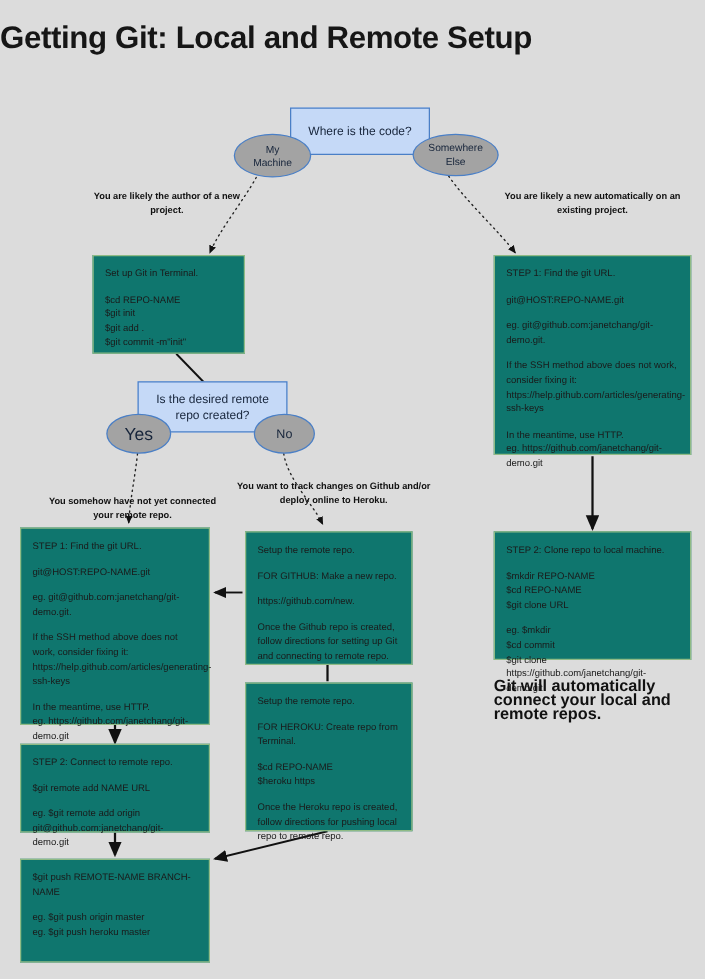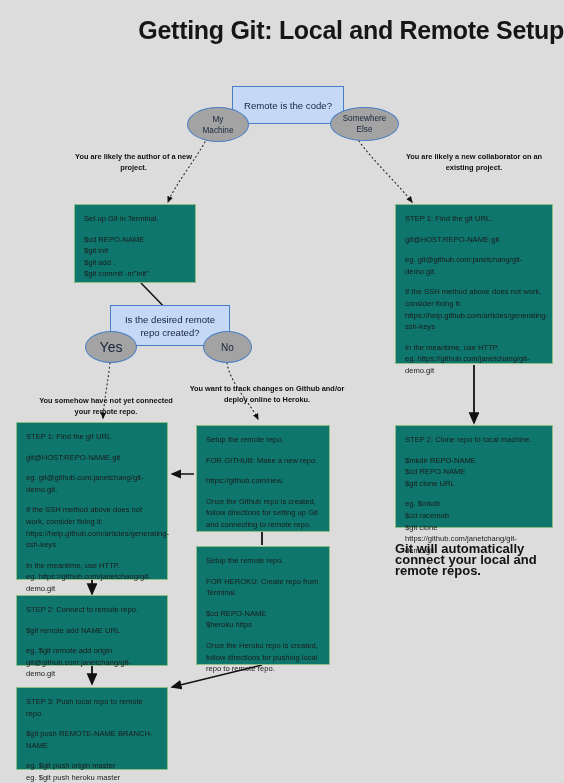--- a/index.html
+++ b/index.html
@@ -27,21 +27,21 @@
     width: 564px;
     height: 783px;
     pointer-events: none;
   }
 
   .title {
     position: absolute;
     left: 0;
     top: 16px;
     width: 564px;
-    text-align: right;
+    text-align: left;
     font-size: 25px;
     font-weight: bold;
     letter-spacing: -0.3px;
     color: #161616;
   }
 
   .node {
     position: absolute;
     box-sizing: border-box;
   }
@@ -140,21 +140,21 @@
     <path d="M92,666 L92,684" stroke="#111" stroke-width="1.8" fill="none" marker-end="url(#arrow)"></path>
 
     <path d="M262,532 L262,545" stroke="#111" stroke-width="1.8" fill="none"></path>
 
     <path d="M262,665 L172,687" stroke="#111" stroke-width="1.6" fill="none" marker-end="url(#arrow)"></path>
 
     <path d="M474,365 L474,423" stroke="#111" stroke-width="1.8" fill="none" marker-end="url(#arrow)"></path>
   </svg>
 
   <div class="node dbox" style="left:232px; top:86px; width:112px; height:38px; font-size:9.6px;">
-    <span>Remote is the code?</span>
+    <span>Where is the code?</span>
   </div>
 
   <div class="ellipse" style="left:187px; top:107px; width:62px; height:35px; font-size:8.2px;">
     <span>
       <span>My</span><br>
       <span>Machine</span>
     </span>
   </div>
 
   <div class="ellipse" style="left:330px; top:107px; width:69px; height:34px; font-size:8.2px;">
@@ -162,21 +162,21 @@
       <span>Somewhere</span><br>
       <span>Else</span>
     </span>
   </div>
 
   <div class="edge-label" style="left:66px; top:152px; width:135px;">
     <span>You are likely the author of a new project.</span>
   </div>
 
   <div class="edge-label" style="left:400px; top:152px; width:148px;">
-    <span>You are likely a new collaborator on an existing project.</span>
+    <span>You are likely a new automatically on an existing project.</span>
   </div>
 
   <div class="node gbox" style="left:74px; top:204px; width:122px; height:79px;">
     <p>Set up Git in Terminal.</p>
     <p>
       <span>$cd REPO-NAME</span><br>
       <span>$git init</span><br>
       <span>$git add .</span><br>
       <span>$git commit -m"init"</span>
     </p>
@@ -213,21 +213,20 @@
     </p>
   </div>
 
   <div class="node gbox" style="left:16px; top:595px; width:152px; height:71px;">
     <p>STEP 2: Connect to remote repo.</p>
     <p>$git remote add NAME URL</p>
     <p>eg. $git remote add origin git@github.com:janetchang/git-demo.git</p>
   </div>
 
   <div class="node gbox" style="left:16px; top:687px; width:152px; height:83px;">
-    <p>STEP 3: Push local repo to remote repo.</p>
     <p>$git push REMOTE-NAME BRANCH-NAME</p>
     <p>
       <span>eg. $git push origin master</span><br>
       <span>eg. $git push heroku master</span>
     </p>
   </div>
 
   <div class="node gbox" style="left:196px; top:425px; width:134px; height:107px;">
     <p>Setup the remote repo.</p>
     <p>FOR GITHUB: Make a new repo.</p>
@@ -258,21 +257,21 @@
 
   <div class="node gbox" style="left:395px; top:425px; width:158px; height:103px;">
     <p>STEP 2: Clone repo to local machine.</p>
     <p>
       <span>$mkdir REPO-NAME</span><br>
       <span>$cd REPO-NAME</span><br>
       <span>$git clone URL</span>
     </p>
     <p>
       <span>eg. $mkdir</span><br>
-      <span>$cd racemob</span><br>
+      <span>$cd commit</span><br>
       <span>$git clone https://github.com/janetchang/git-demo.git</span>
     </p>
   </div>
 
   <div class="note" style="left:395px; top:543px; width:158px;">
     <span>Git will automatically connect your local and remote repos.</span>
   </div>
 
 </div>
 

